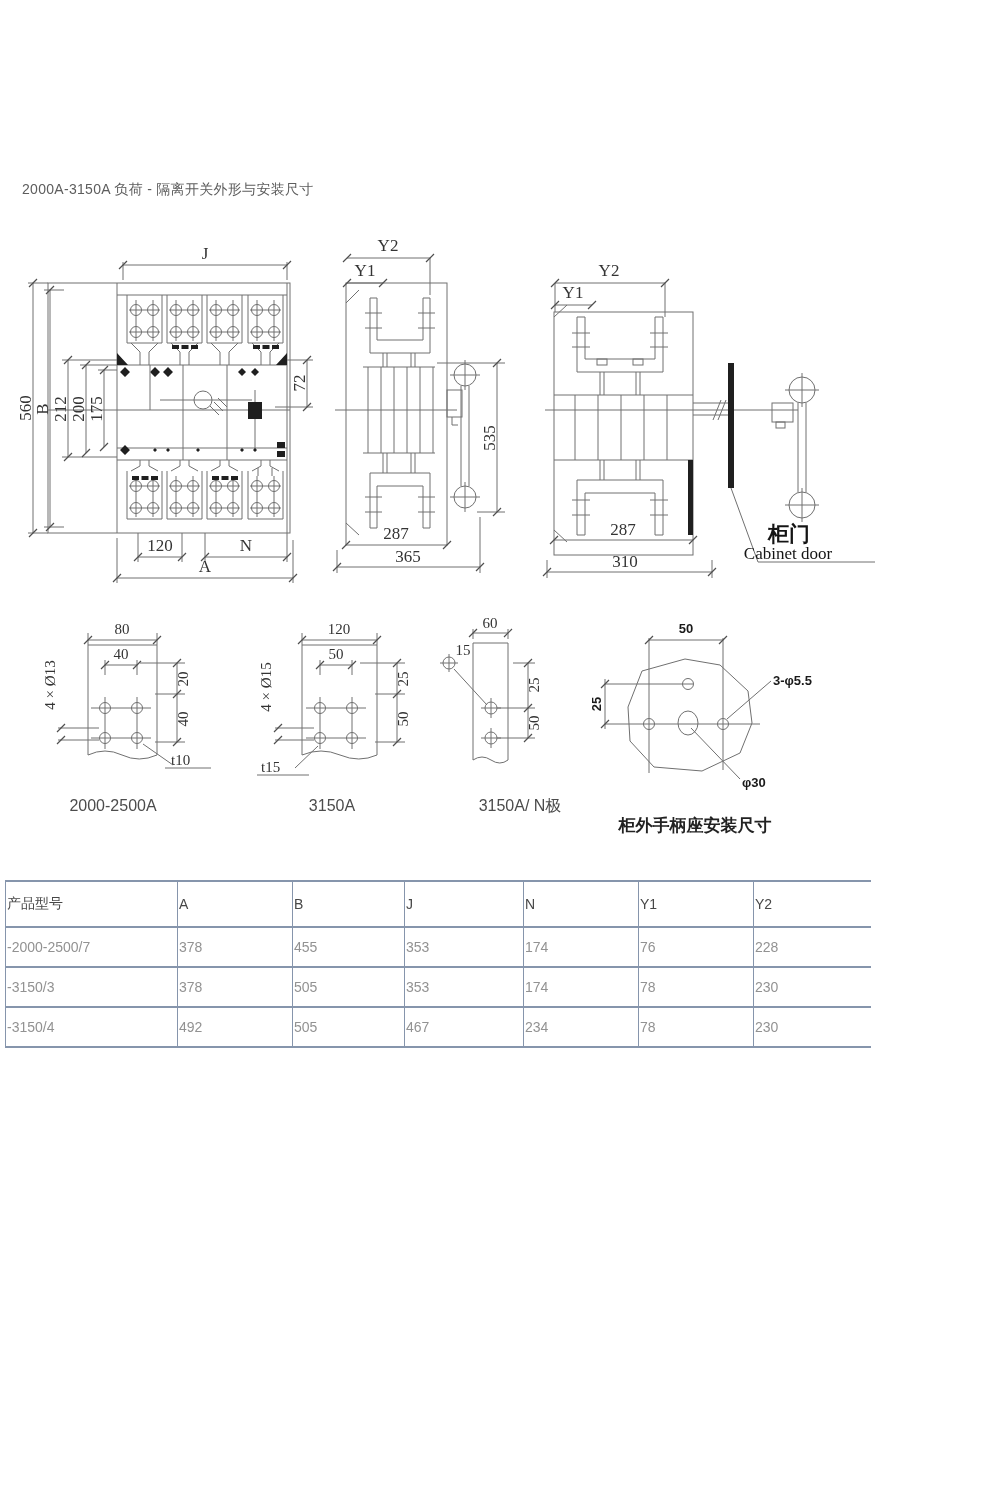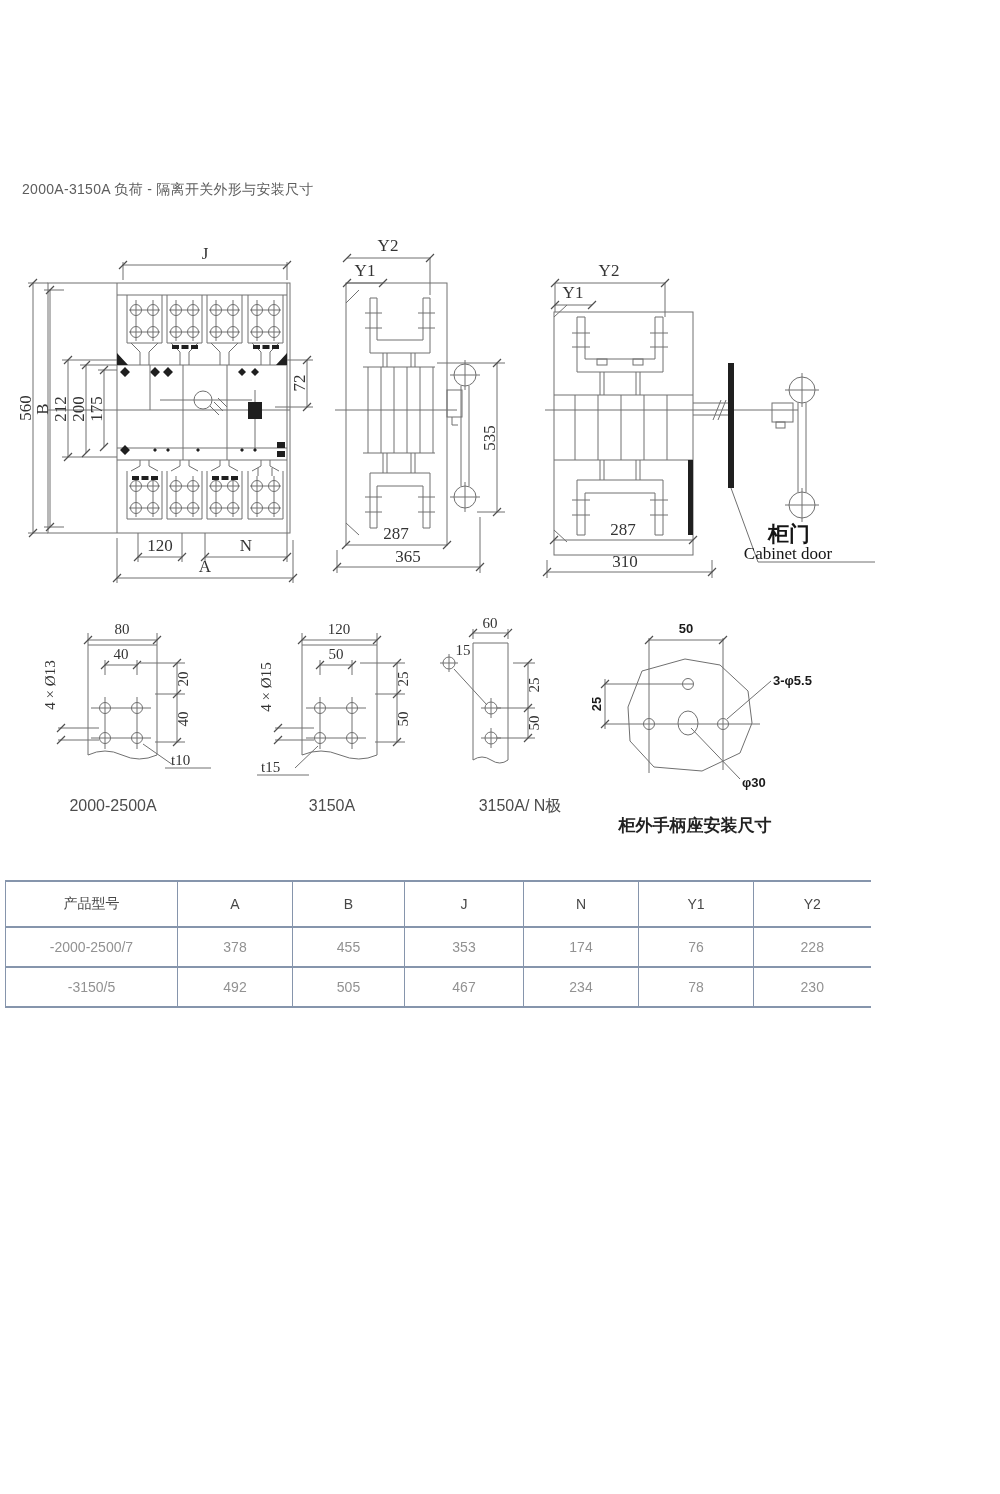--- a/index.html
+++ b/index.html
@@ -13,21 +13,21 @@
   svg text.dim{font-family:"Liberation Serif",serif;font-size:15px;fill:#343434;}
   svg text.dimL{font-family:"Liberation Serif",serif;font-size:17px;fill:#343434;}
   svg text.cap{font-family:"Liberation Sans",sans-serif;font-size:16px;fill:#4c4c4c;}
   svg text.capCN{font-family:"Liberation Sans",sans-serif;font-size:17px;font-weight:bold;fill:#222;}
   svg text.door1{font-family:"Liberation Serif",serif;font-size:21px;font-weight:bold;fill:#141414;}
   svg text.door2{font-family:"Liberation Serif",serif;font-size:17px;fill:#141414;}
   svg text.hsd{font-family:"Liberation Sans",sans-serif;font-size:13px;font-weight:bold;fill:#1a1a1a;}
   table.dimtable{position:absolute;left:5px;top:880px;width:865px;border-collapse:collapse;
         table-layout:fixed;border-top:2px solid #8695ac;border-bottom:2px solid #8695ac;}
   table.dimtable tr{border-top:2px solid #8695ac;}
-  table.dimtable th,table.dimtable td{border-left:1px solid #8695ac;text-align:center;vertical-align:middle;}
+  table.dimtable th,table.dimtable td{border-left:1px solid #8695ac;text-align:left;vertical-align:middle;}
   table.dimtable th{height:42px;font-size:14px;font-weight:normal;color:#474747;}
   table.dimtable td{height:36px;font-size:14px;color:#929292;}
 </style>
 </head>
 <body>
 
 <div class="page">
 
   <div class="title">2000A-3150A 负荷 - 隔离开关外形与安装尺寸</div>
 
@@ -314,21 +314,30 @@
       <tr>
         <td>-2000-2500/7</td>
         <td>378</td>
         <td>455</td>
         <td>353</td>
         <td>174</td>
         <td>76</td>
         <td>228</td>
       </tr>
       <tr>
-        <td>-3150/5</td>
+        <td>-3150/3</td>
+        <td>378</td>
+        <td>505</td>
+        <td>353</td>
+        <td>174</td>
+        <td>78</td>
+        <td>230</td>
+      </tr>
+      <tr>
+        <td>-3150/4</td>
         <td>492</td>
         <td>505</td>
         <td>467</td>
         <td>234</td>
         <td>78</td>
         <td>230</td>
       </tr>
     </tbody>
   </table>
 

